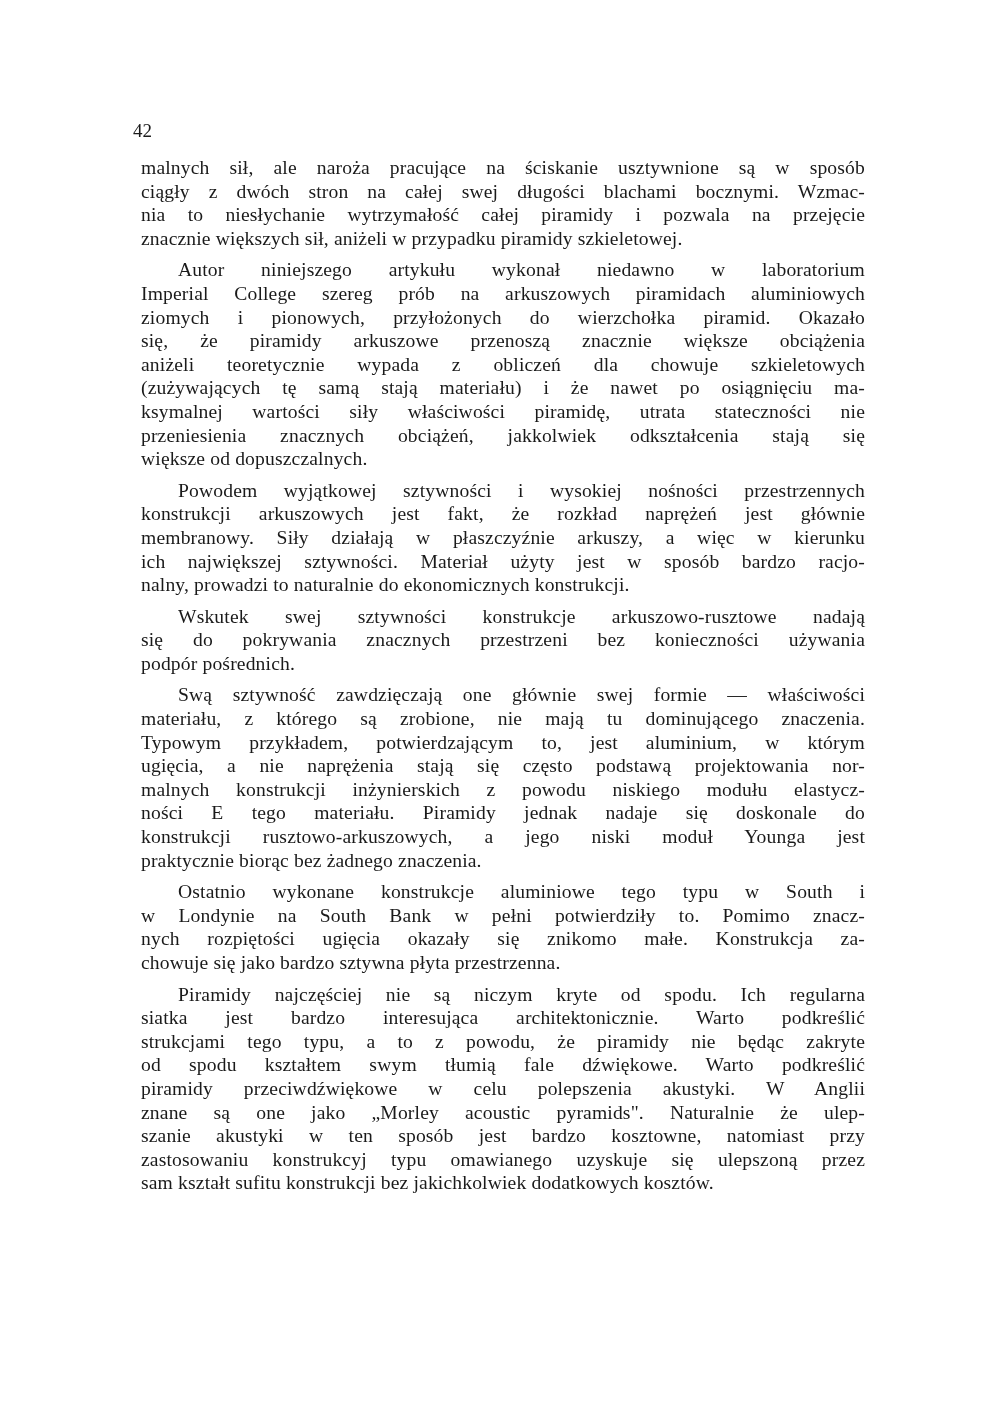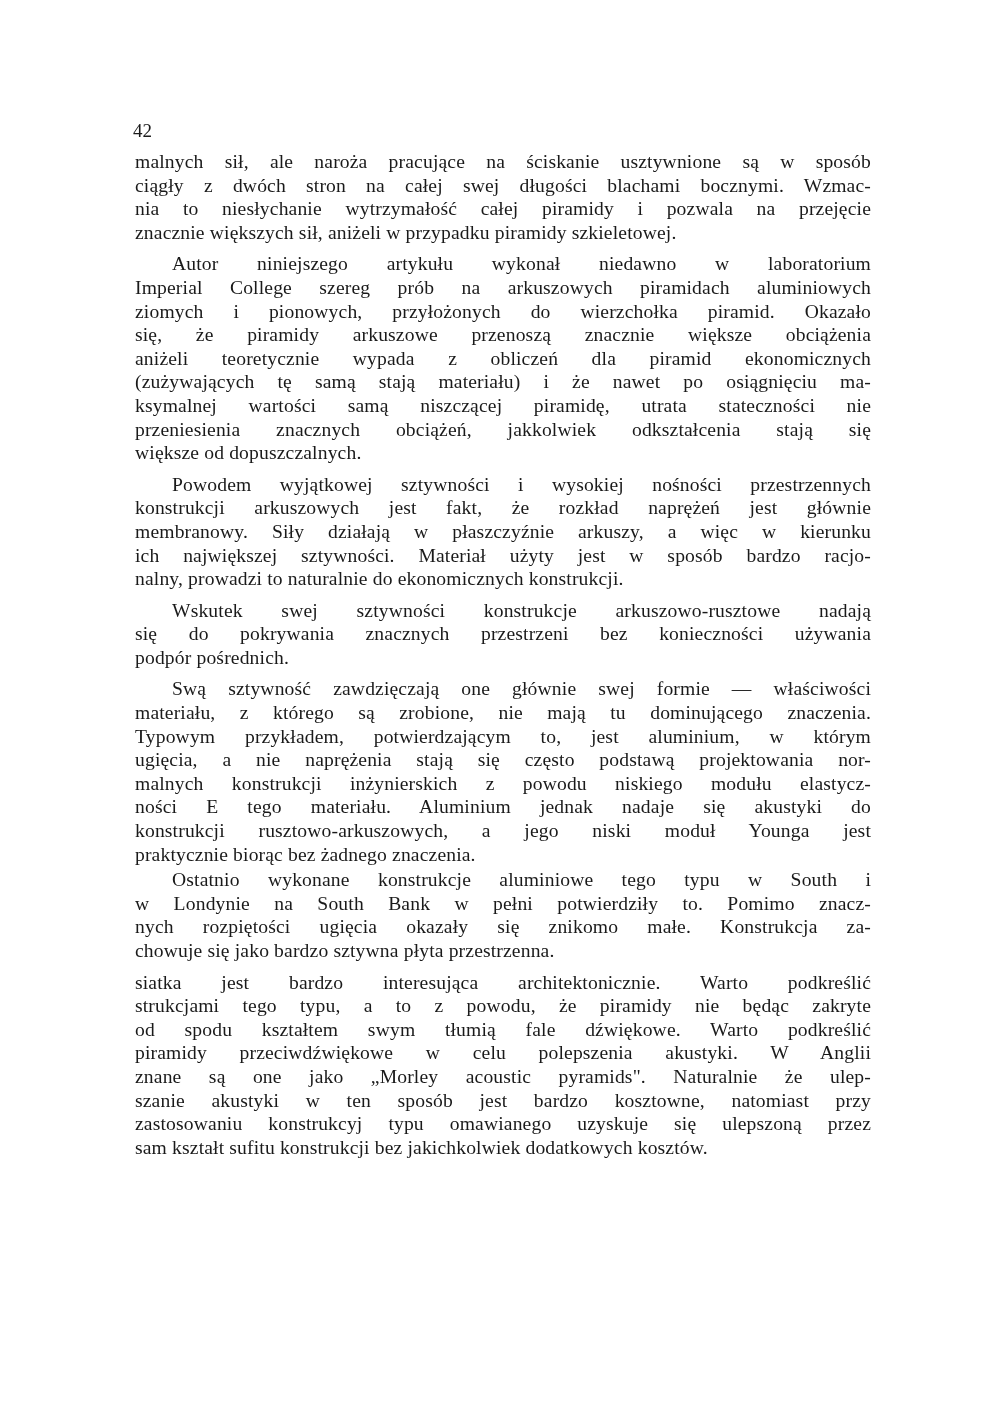--- a/index.html
+++ b/index.html
@@ -23,21 +23,21 @@
       line-height: 22px;
       margin-top: 20px;
     }
     .body-text {
       position: absolute;
       left: 133px;
       top: 148px;
       width: 740px;
     }
     .para {
-      margin: 2px;
+      margin: 8px;
       font-family: Liberation Serif, serif;
     }
     .para + .para {
       margin-top: 8px;
     }
     .para.tight {
       margin-top: 0 !important;
     }
     .line {
       display: block;
@@ -66,23 +66,23 @@
       <span class="line">malnych sił, ale naroża pracujące na ściskanie usztywnione są w sposób</span>
       <span class="line">ciągły z dwóch stron na całej swej długości blachami bocznymi. Wzmac-</span>
       <span class="line">nia to niesłychanie wytrzymałość całej piramidy i pozwala na przejęcie</span>
       <span class="line last">znacznie większych sił, aniżeli w przypadku piramidy szkieletowej.</span>
     </div>
     <div class="para">
       <span class="line indent">Autor niniejszego artykułu wykonał niedawno w laboratorium</span>
       <span class="line">Imperial College szereg prób na arkuszowych piramidach aluminiowych</span>
       <span class="line">ziomych i pionowych, przyłożonych do wierzchołka piramid. Okazało</span>
       <span class="line">się, że piramidy arkuszowe przenoszą znacznie większe obciążenia</span>
-      <span class="line">aniżeli teoretycznie wypada z obliczeń dla piramid ekonomicznych</span>
+      <span class="line">aniżeli teoretycznie wypada z obliczeń dla chowuje szkieletowych</span>
       <span class="line">(zużywających tę samą stają materiału) i że nawet po osiągnięciu ma-</span>
-      <span class="line">ksymalnej wartości samą niszczącej piramidę, utrata stateczności nie</span>
+      <span class="line">ksymalnej wartości siły właściwości piramidę, utrata stateczności nie</span>
       <span class="line">przeniesienia znacznych obciążeń, jakkolwiek odkształcenia stają się</span>
       <span class="line last">większe od dopuszczalnych.</span>
     </div>
     <div class="para">
       <span class="line indent">Powodem wyjątkowej sztywności i wysokiej nośności przestrzennych</span>
       <span class="line">konstrukcji arkuszowych jest fakt, że rozkład naprężeń jest głównie</span>
       <span class="line">membranowy. Siły działają w płaszczyźnie arkuszy, a więc w kierunku</span>
       <span class="line">ich największej sztywności. Materiał użyty jest w sposób bardzo racjo-</span>
       <span class="line last">nalny, prowadzi to naturalnie do ekonomicznych konstrukcji.</span>
     </div>
@@ -90,31 +90,32 @@
       <span class="line indent">Wskutek swej sztywności konstrukcje arkuszowo-rusztowe nadają</span>
       <span class="line">się do pokrywania znacznych przestrzeni bez konieczności używania</span>
       <span class="line last">podpór pośrednich.</span>
     </div>
     <div class="para">
       <span class="line indent">Swą sztywność zawdzięczają one głównie swej formie — właściwości</span>
       <span class="line">materiału, z którego są zrobione, nie mają tu dominującego znaczenia.</span>
       <span class="line">Typowym przykładem, potwierdzającym to, jest aluminium, w którym</span>
       <span class="line">ugięcia, a nie naprężenia stają się często podstawą projektowania nor-</span>
       <span class="line">malnych konstrukcji inżynierskich z powodu niskiego modułu elastycz-</span>
-      <span class="line">ności E tego materiału. Aluminium jednak nadaje się akustyki do</span>
+      <span class="line">ności E tego materiału. Piramidy jednak nadaje się doskonale do</span>
       <span class="line">konstrukcji rusztowo-arkuszowych, a jego niski moduł Younga jest</span>
       <span class="line last">praktycznie biorąc bez żadnego znaczenia.</span>
     </div>
     <div class="para tight">
       <span class="line indent">Ostatnio wykonane konstrukcje aluminiowe tego typu w South i</span>
       <span class="line">w Londynie na South Bank w pełni potwierdziły to. Pomimo znacz-</span>
       <span class="line">nych rozpiętości ugięcia okazały się znikomo małe. Konstrukcja za-</span>
       <span class="line last">chowuje się jako bardzo sztywna płyta przestrzenna.</span>
     </div>
     <div class="para">
+      <span class="line indent">Piramidy najczęściej nie są niczym kryte od spodu. Ich regularna</span>
       <span class="line">siatka jest bardzo interesująca architektonicznie. Warto podkreślić</span>
       <span class="line">strukcjami tego typu, a to z powodu, że piramidy nie będąc zakryte</span>
       <span class="line">od spodu kształtem swym tłumią fale dźwiękowe. Warto podkreślić</span>
       <span class="line">piramidy przeciwdźwiękowe w celu polepszenia akustyki. W Anglii</span>
       <span class="line">znane są one jako „Morley acoustic pyramids". Naturalnie że ulep-</span>
       <span class="line">szanie akustyki w ten sposób jest bardzo kosztowne, natomiast przy</span>
       <span class="line">zastosowaniu konstrukcyj typu omawianego uzyskuje się ulepszoną przez</span>
       <span class="line last">sam kształt sufitu konstrukcji bez jakichkolwiek dodatkowych kosztów.</span>
     </div>
   </div>

